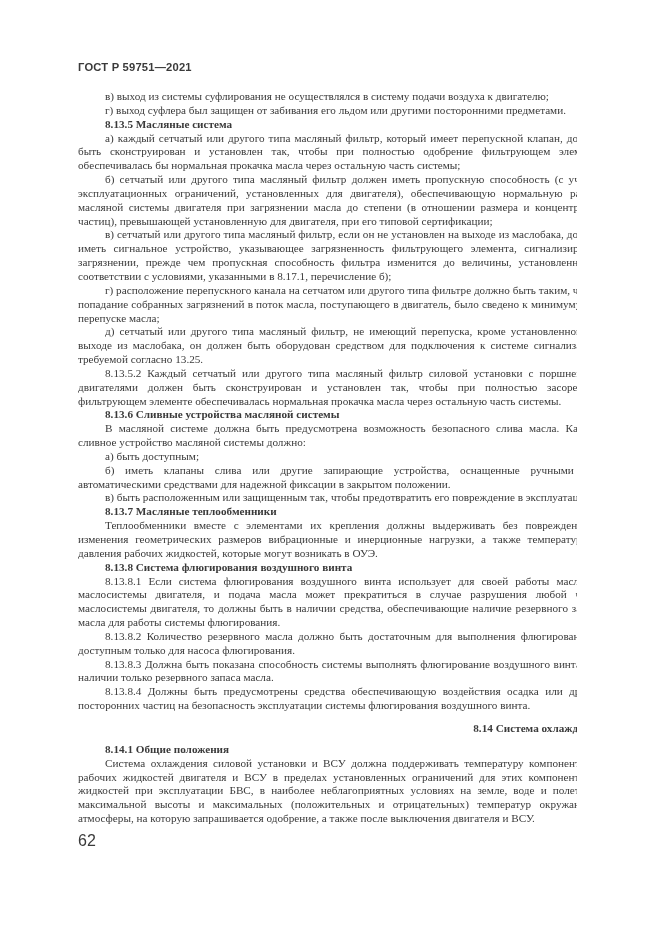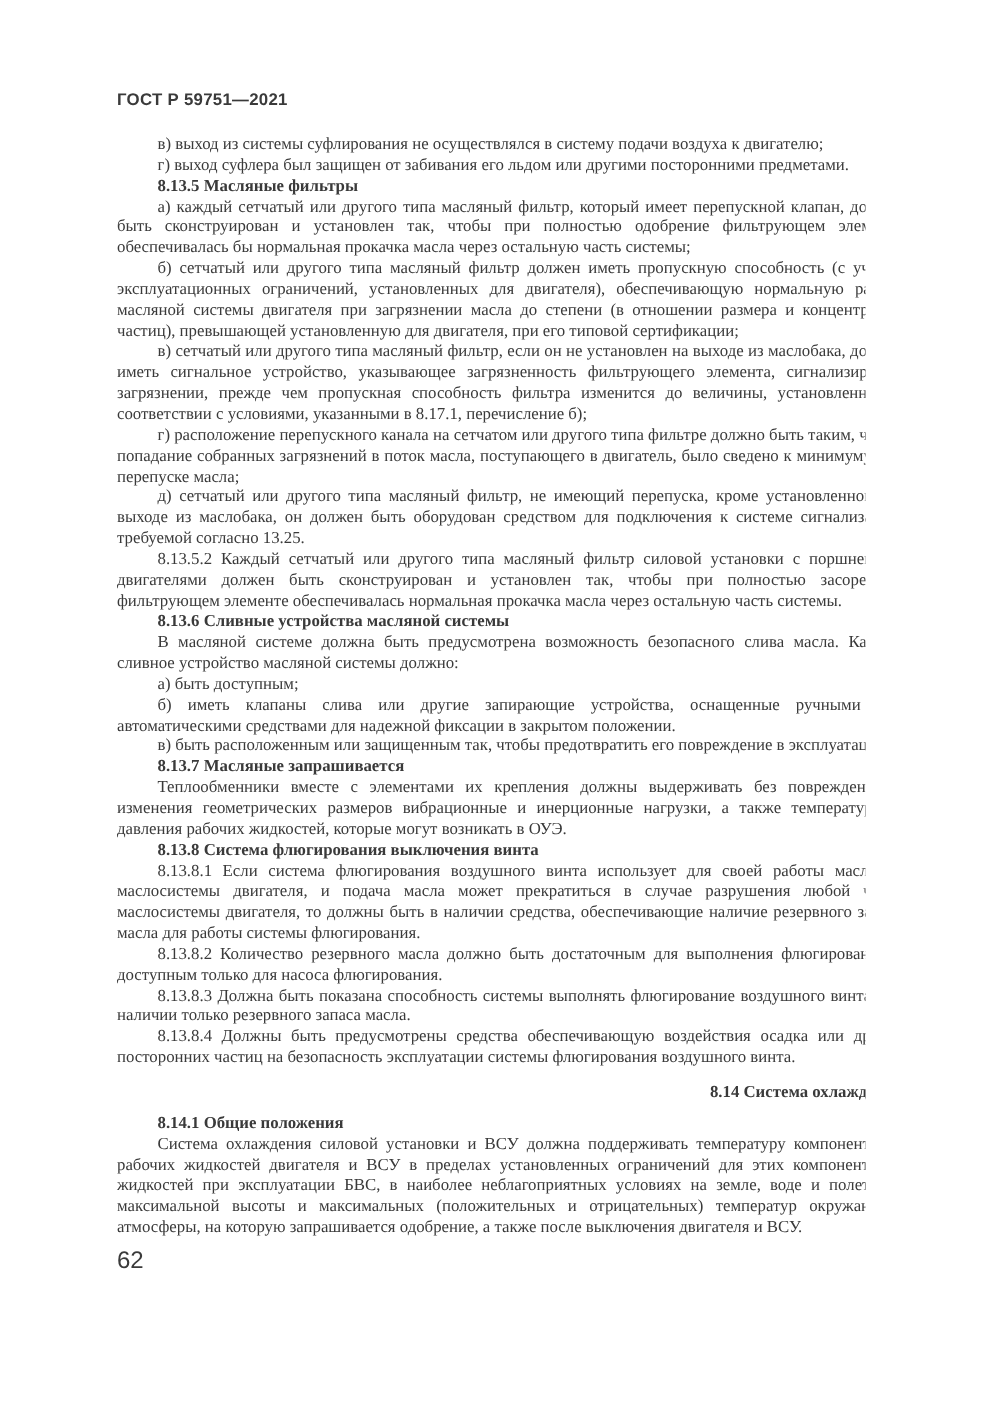--- a/index.html
+++ b/index.html
@@ -61,35 +61,35 @@
 </style>
 </head>
 <body>
 
 <div class="page">
   <div class="running-header">ГОСТ Р 59751—2021</div>
 
   <div class="doc-body">
       <p class="para body">в) выход из системы суфлирования не осуществлялся в систему подачи воздуха к двигателю;</p>
       <p class="para body">г) выход суфлера был защищен от забивания его льдом или другими посторонними предметами.</p>
-      <p class="para heading">8.13.5 Масляные фильтры</p>
+      <p class="para heading">8.13.5 Масляные система</p>
       <p class="para body">а) каждый сетчатый или другого типа масляный фильтр, который имеет перепускной клапан, должен быть сконструирован и установлен так, чтобы при полностью одобрение фильтрующем элементе обеспечивалась бы нормальная прокачка масла через остальную часть системы;</p>
       <p class="para body">б) сетчатый или другого типа масляный фильтр должен иметь пропускную способность (с учетом эксплуатационных ограничений, установленных для двигателя), обеспечивающую нормальную работу масляной системы двигателя при загрязнении масла до степени (в отношении размера и концентрации частиц), превышающей установленную для двигателя, при его типовой сертификации;</p>
       <p class="para body">в) сетчатый или другого типа масляный фильтр, если он не установлен на выходе из маслобака, должен иметь сигнальное устройство, указывающее загрязненность фильтрующего элемента, сигнализируя о загрязнении, прежде чем пропускная способность фильтра изменится до величины, установленной в соответствии с условиями, указанными в 8.17.1, перечисление б);</p>
       <p class="para body">г) расположение перепускного канала на сетчатом или другого типа фильтре должно быть таким, чтобы попадание собранных загрязнений в поток масла, поступающего в двигатель, было сведено к минимуму при перепуске масла;</p>
       <p class="para body">д) сетчатый или другого типа масляный фильтр, не имеющий перепуска, кроме установленного на выходе из маслобака, он должен быть оборудован средством для подключения к системе сигнализации, требуемой согласно 13.25.</p>
       <p class="para body">8.13.5.2 Каждый сетчатый или другого типа масляный фильтр силовой установки с поршневыми двигателями должен быть сконструирован и установлен так, чтобы при полностью засоренном фильтрующем элементе обеспечивалась нормальная прокачка масла через остальную часть системы.</p>
       <p class="para heading">8.13.6 Сливные устройства масляной системы</p>
       <p class="para body">В масляной системе должна быть предусмотрена возможность безопасного слива масла. Каждое сливное устройство масляной системы должно:</p>
       <p class="para body">а) быть доступным;</p>
       <p class="para body">б) иметь клапаны слива или другие запирающие устройства, оснащенные ручными или автоматическими средствами для надежной фиксации в закрытом положении.</p>
       <p class="para body">в) быть расположенным или защищенным так, чтобы предотвратить его повреждение в эксплуатации.</p>
-      <p class="para heading">8.13.7 Масляные запрашивается</p>
+      <p class="para heading">8.13.7 Масляные теплообменники</p>
       <p class="para body">Теплообменники вместе с элементами их крепления должны выдерживать без повреждения и изменения геометрических размеров вибрационные и инерционные нагрузки, а также температуры и давления рабочих жидкостей, которые могут возникать в ОУЭ.</p>
-      <p class="para heading">8.13.8 Система флюгирования выключения винта</p>
+      <p class="para heading">8.13.8 Система флюгирования воздушного винта</p>
       <p class="para body">8.13.8.1 Если система флюгирования воздушного винта использует для своей работы масло из маслосистемы двигателя, и подача масла может прекратиться в случае разрушения любой части маслосистемы двигателя, то должны быть в наличии средства, обеспечивающие наличие резервного запаса масла для работы системы флюгирования.</p>
       <p class="para body">8.13.8.2 Количество резервного масла должно быть достаточным для выполнения флюгирования и доступным только для насоса флюгирования.</p>
       <p class="para body">8.13.8.3 Должна быть показана способность системы выполнять флюгирование воздушного винта при наличии только резервного запаса масла.</p>
       <p class="para body">8.13.8.4 Должны быть предусмотрены средства обеспечивающую воздействия осадка или других посторонних частиц на безопасность эксплуатации системы флюгирования воздушного винта.</p>
       <p class="para section">8.14 Система охлаждения</p>
       <p class="para heading">8.14.1 Общие положения</p>
       <p class="para body">Система охлаждения силовой установки и ВСУ должна поддерживать температуру компонентов и рабочих жидкостей двигателя и ВСУ в пределах установленных ограничений для этих компонентов и жидкостей при эксплуатации БВС, в наиболее неблагоприятных условиях на земле, воде и полете до максимальной высоты и максимальных (положительных и отрицательных) температур окружающей атмосферы, на которую запрашивается одобрение, а также после выключения двигателя и ВСУ.</p>
     </div>
 
   <div class="page-number">62</div>

